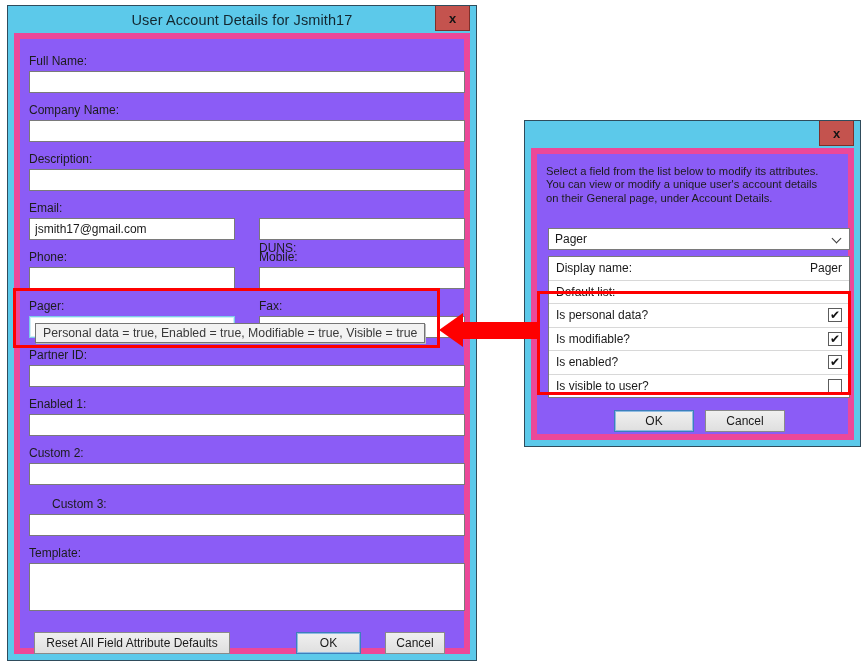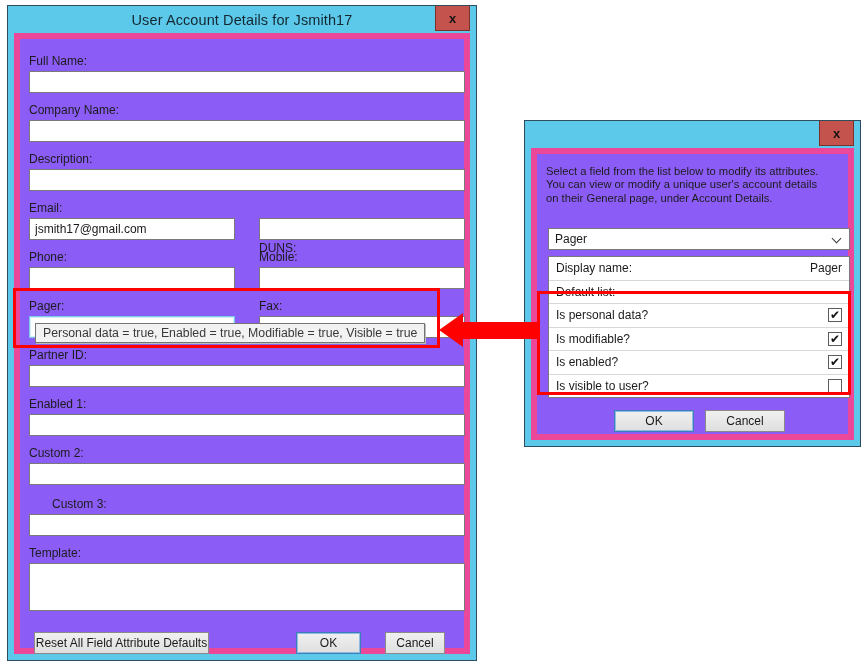--- a/index.html
+++ b/index.html
@@ -86,21 +86,21 @@
 
       <span class="flabel" style="left:9px; top:407px;">Custom 2:</span>
       <input class="tinput" style="left: 9px; top: 424px; width: 436px;" value="">
 
       <span class="flabel" style="left:9px; top:458px;margin-left:23px;">Custom 3:</span>
       <input class="tinput" style="left: 9px; top: 475px; width: 436px;" value="">
 
       <span class="flabel" style="left:9px; top:507px;">Template:</span>
       <textarea class="tinput" style="left: 9px; top: 524px; width: 436px; height: 48px;"></textarea>
 
-      <div class="btn" style="left:14px;  top:593px; width:175px;">Reset All Field Attribute Defaults</div>
+      <div class="btn" style="left:14px;  top:593px; width:196px;">Reset All Field Attribute Defaults</div>
       <div class="btn default" style="left:276px; top:593px; width:65px;">OK</div>
       <div class="btn" style="left:365px; top:593px; width:60px;">Cancel</div>
     </div>
   </div>
 
   <div class="dialog" style="left:524px; top:120px; width:337px; height:327px;">
     <div class="close-btn" style="right:6px;">
       <span class="close-x">x</span>
     </div>
 

